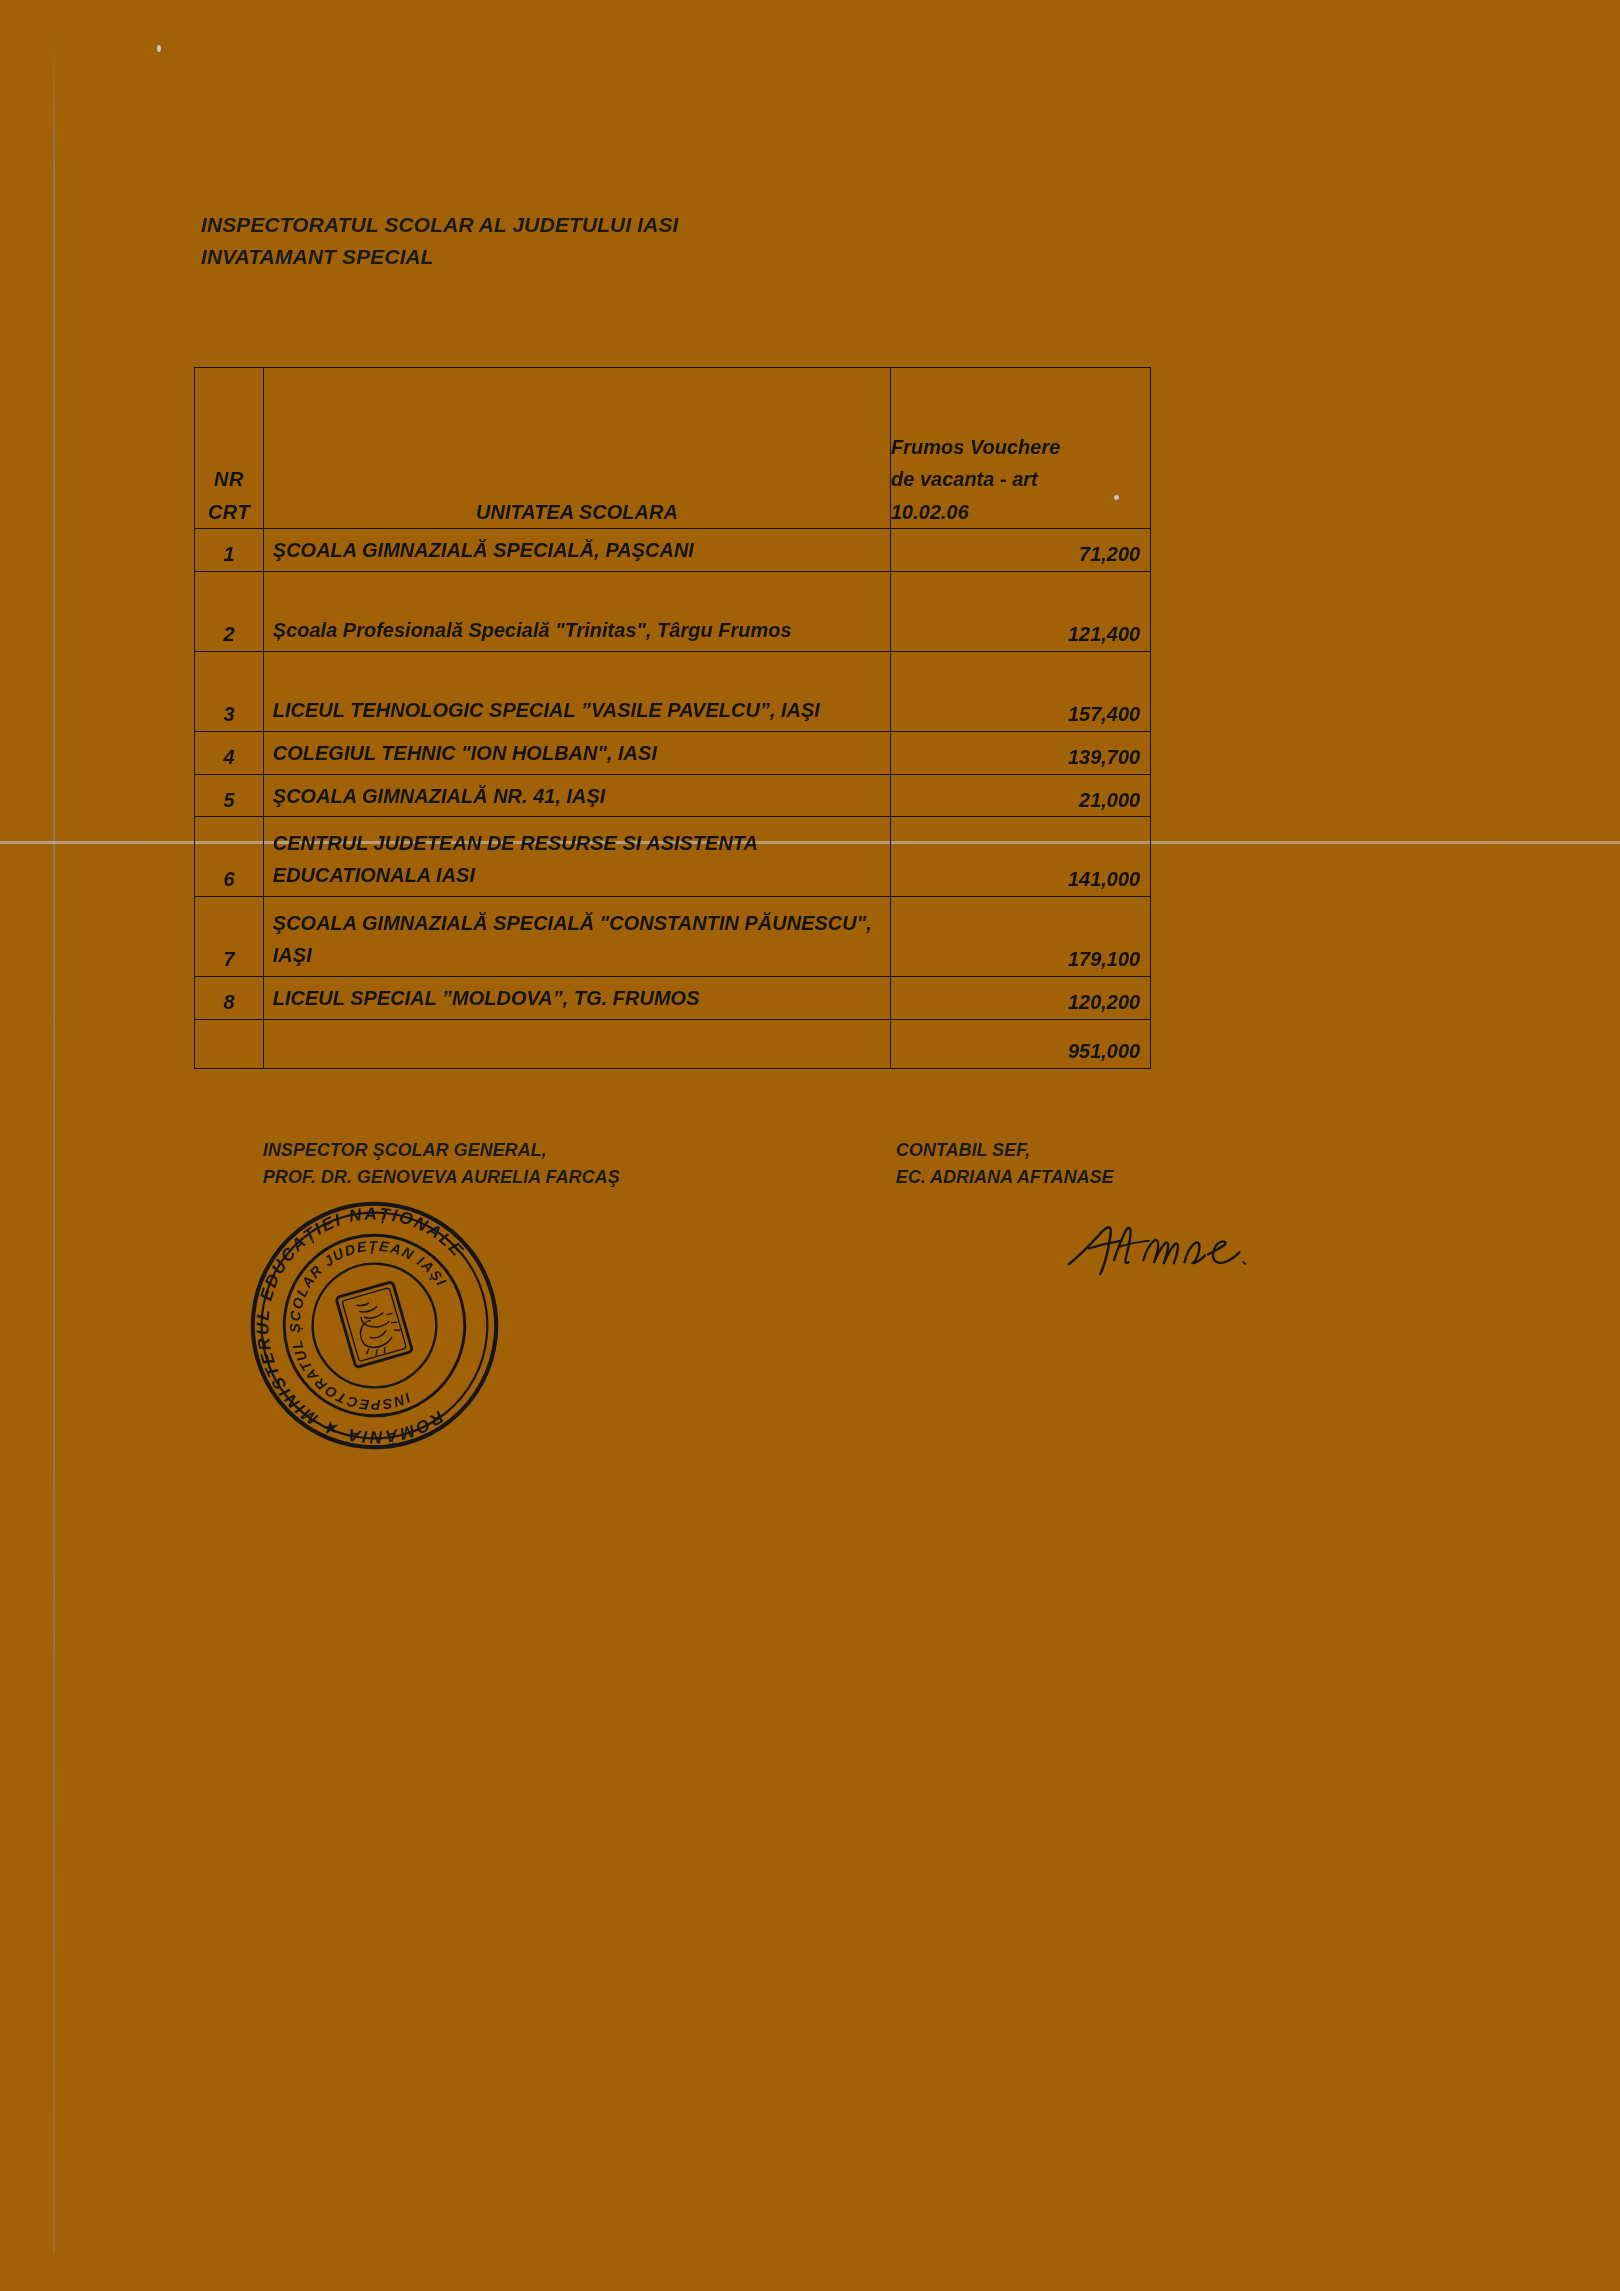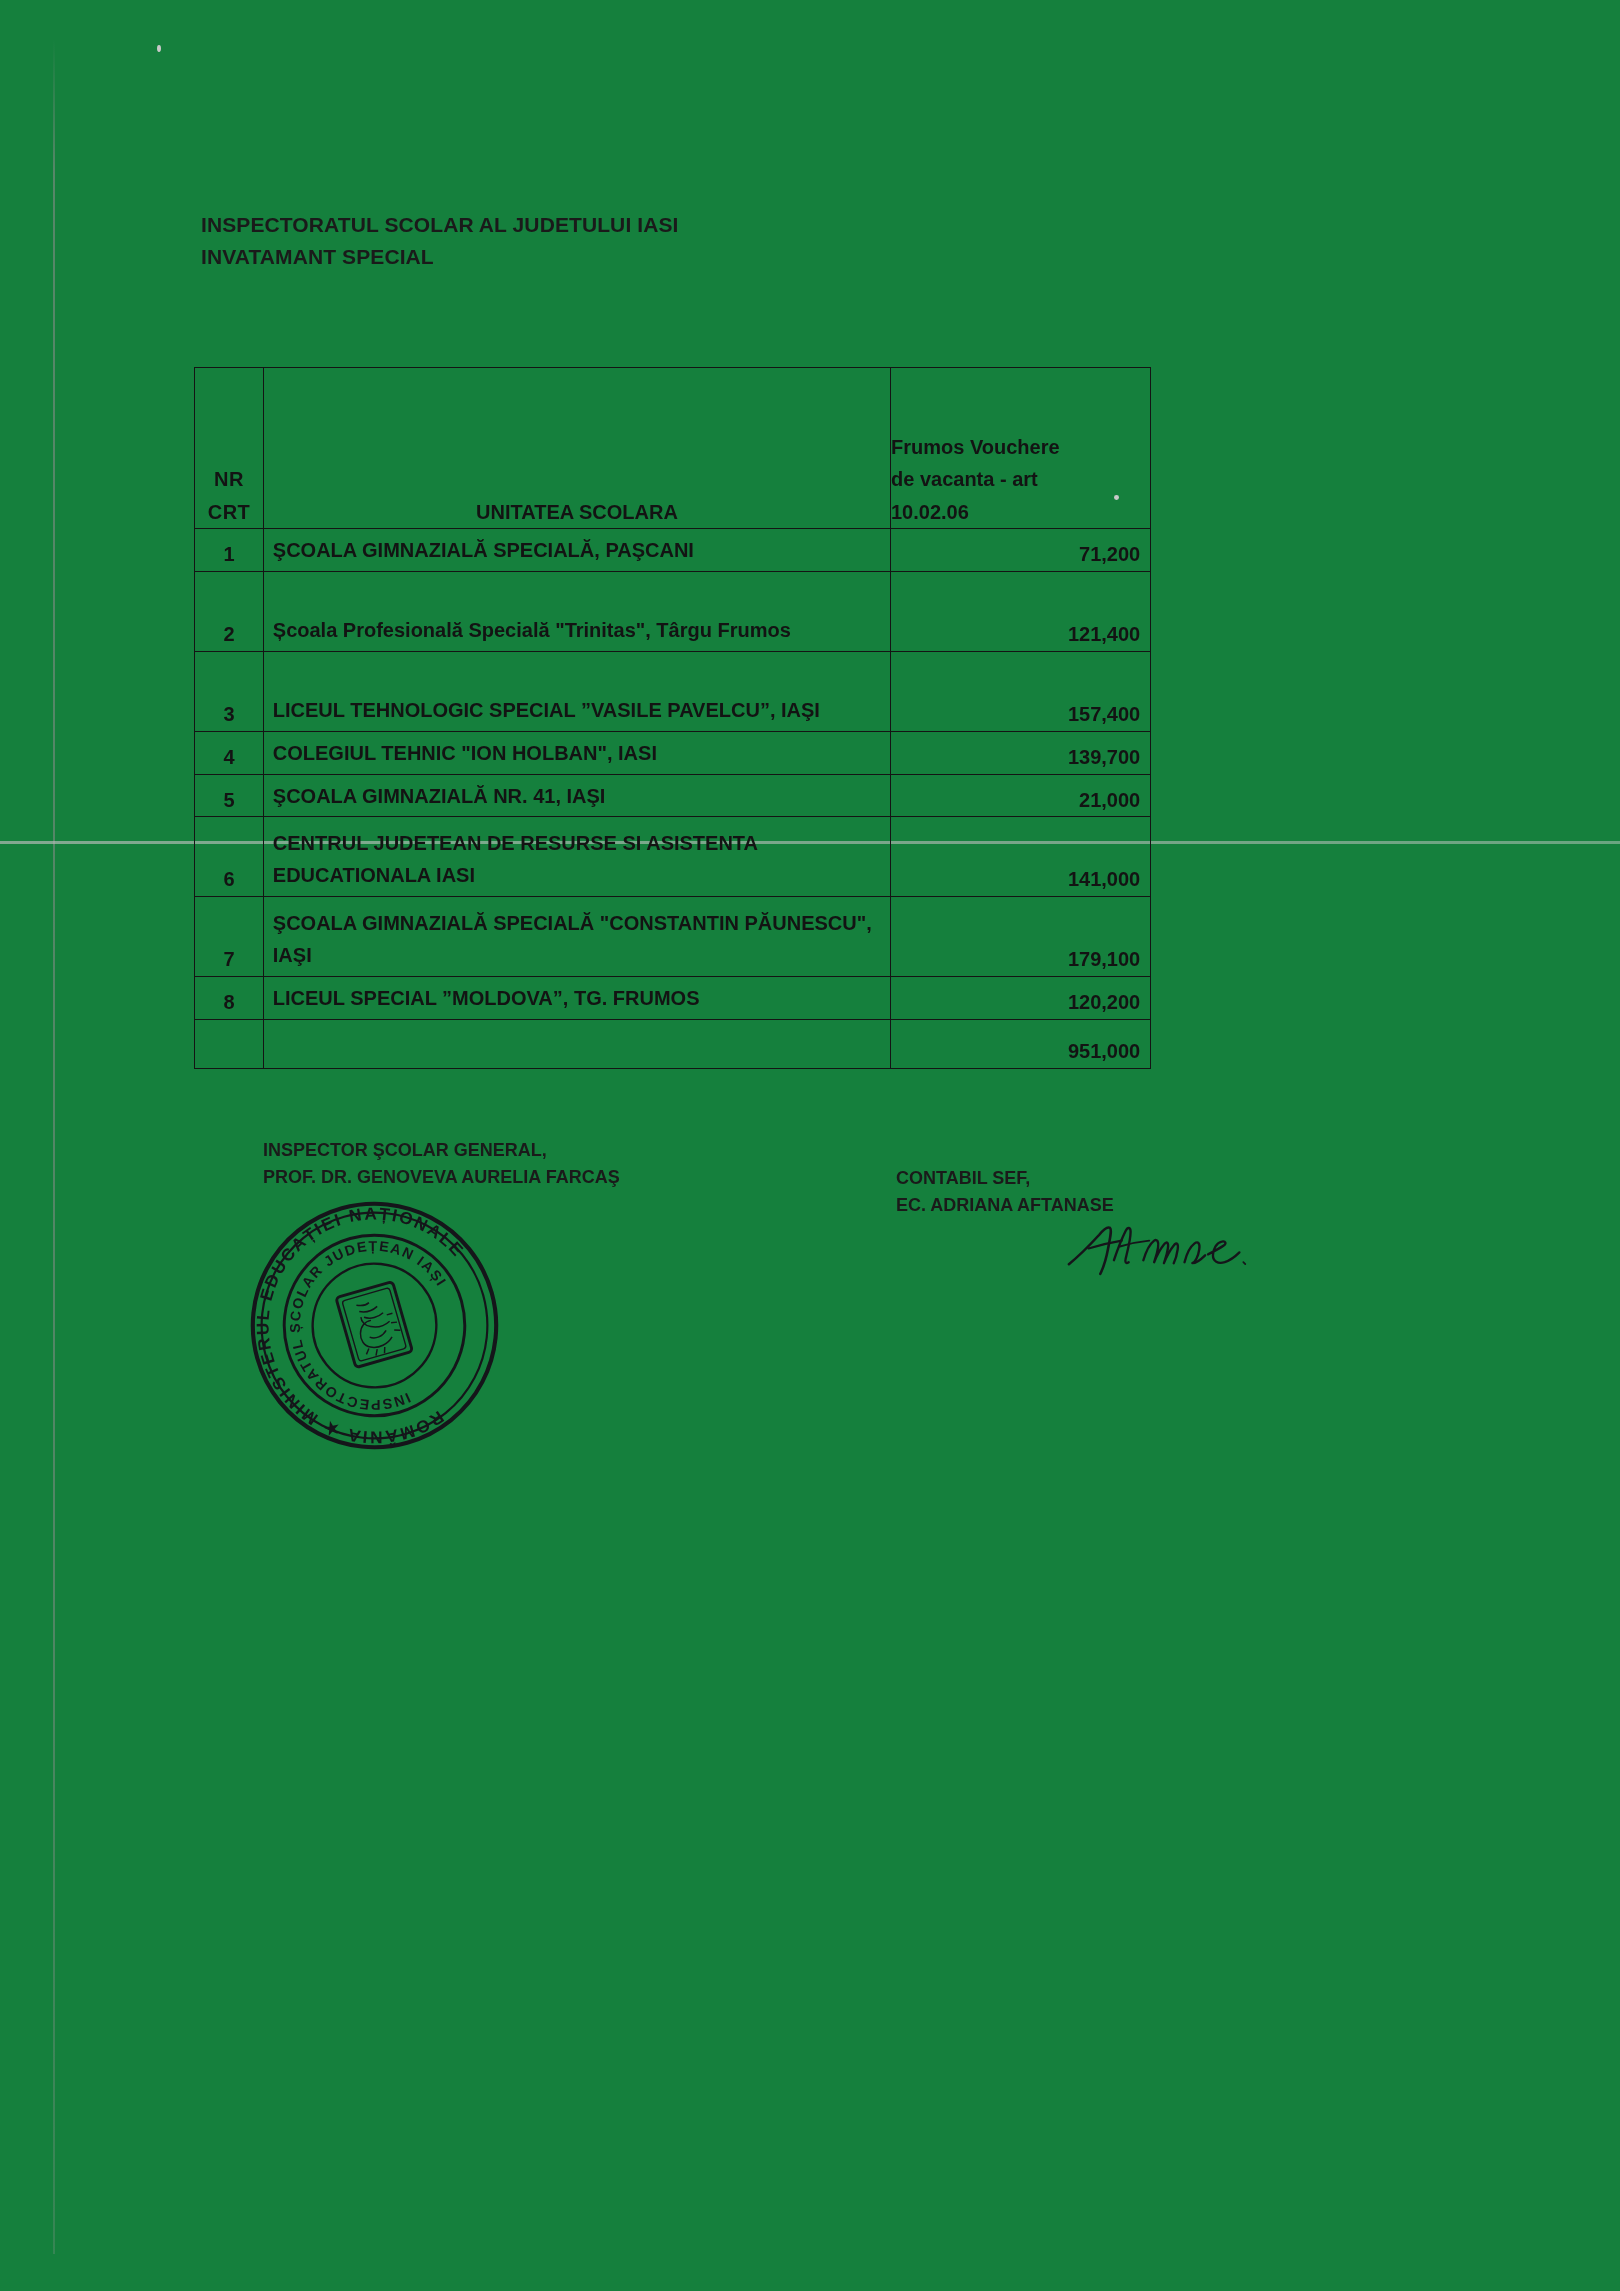--- a/index.html
+++ b/index.html
@@ -8,22 +8,23 @@
     background: #ffffff;
   }
   body {
     font-family: "Liberation Sans", sans-serif;
     color: #111111;
   }
   #page {
     position: relative;
     width: 1620px;
     height: 2292px;
-    background: #15803d;
+    background: #a16207;
     overflow: hidden;
+    font-style: italic;
   }
 
   
   .scan-edge-line {
     position: absolute;
     left: 53px;
     top: 39px;
     width: 2px;
     height: 2215px;
     background: linear-gradient(to bottom,
@@ -126,21 +127,21 @@
     position: absolute;
     line-height: 1.52;
   }
   .sig-block div {
     font-size: 18px;
     font-weight: 700;
     color: #1a1a1a;
     white-space: nowrap;
   }
   .sig-left  { left: 263px; top: 1137px; }
-  .sig-right { left: 896px; top: 1137px; margin-top: 28px; }
+  .sig-right { left: 896px; top: 1137px; }
 
   .signature-mark {
     position: absolute;
     left: 1063px;
     top: 1213px;
     width: 196px;
     height: 69px;
   }
 
   

